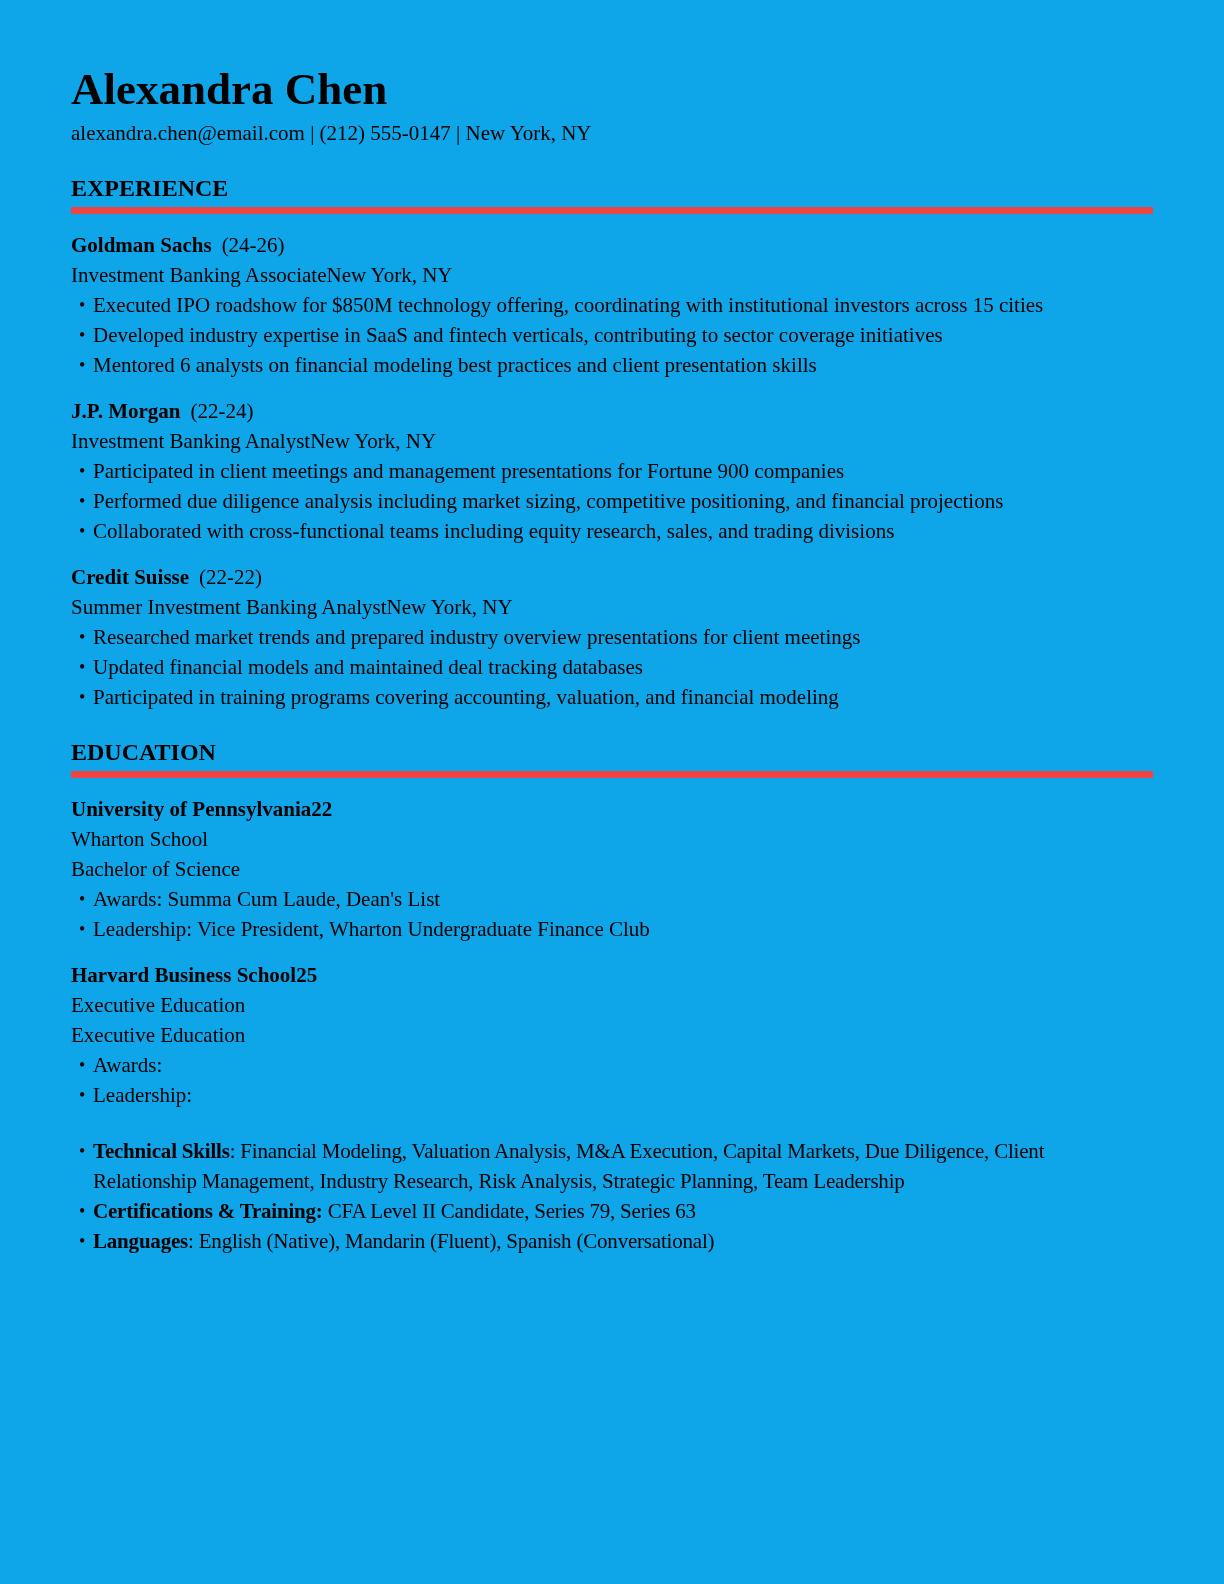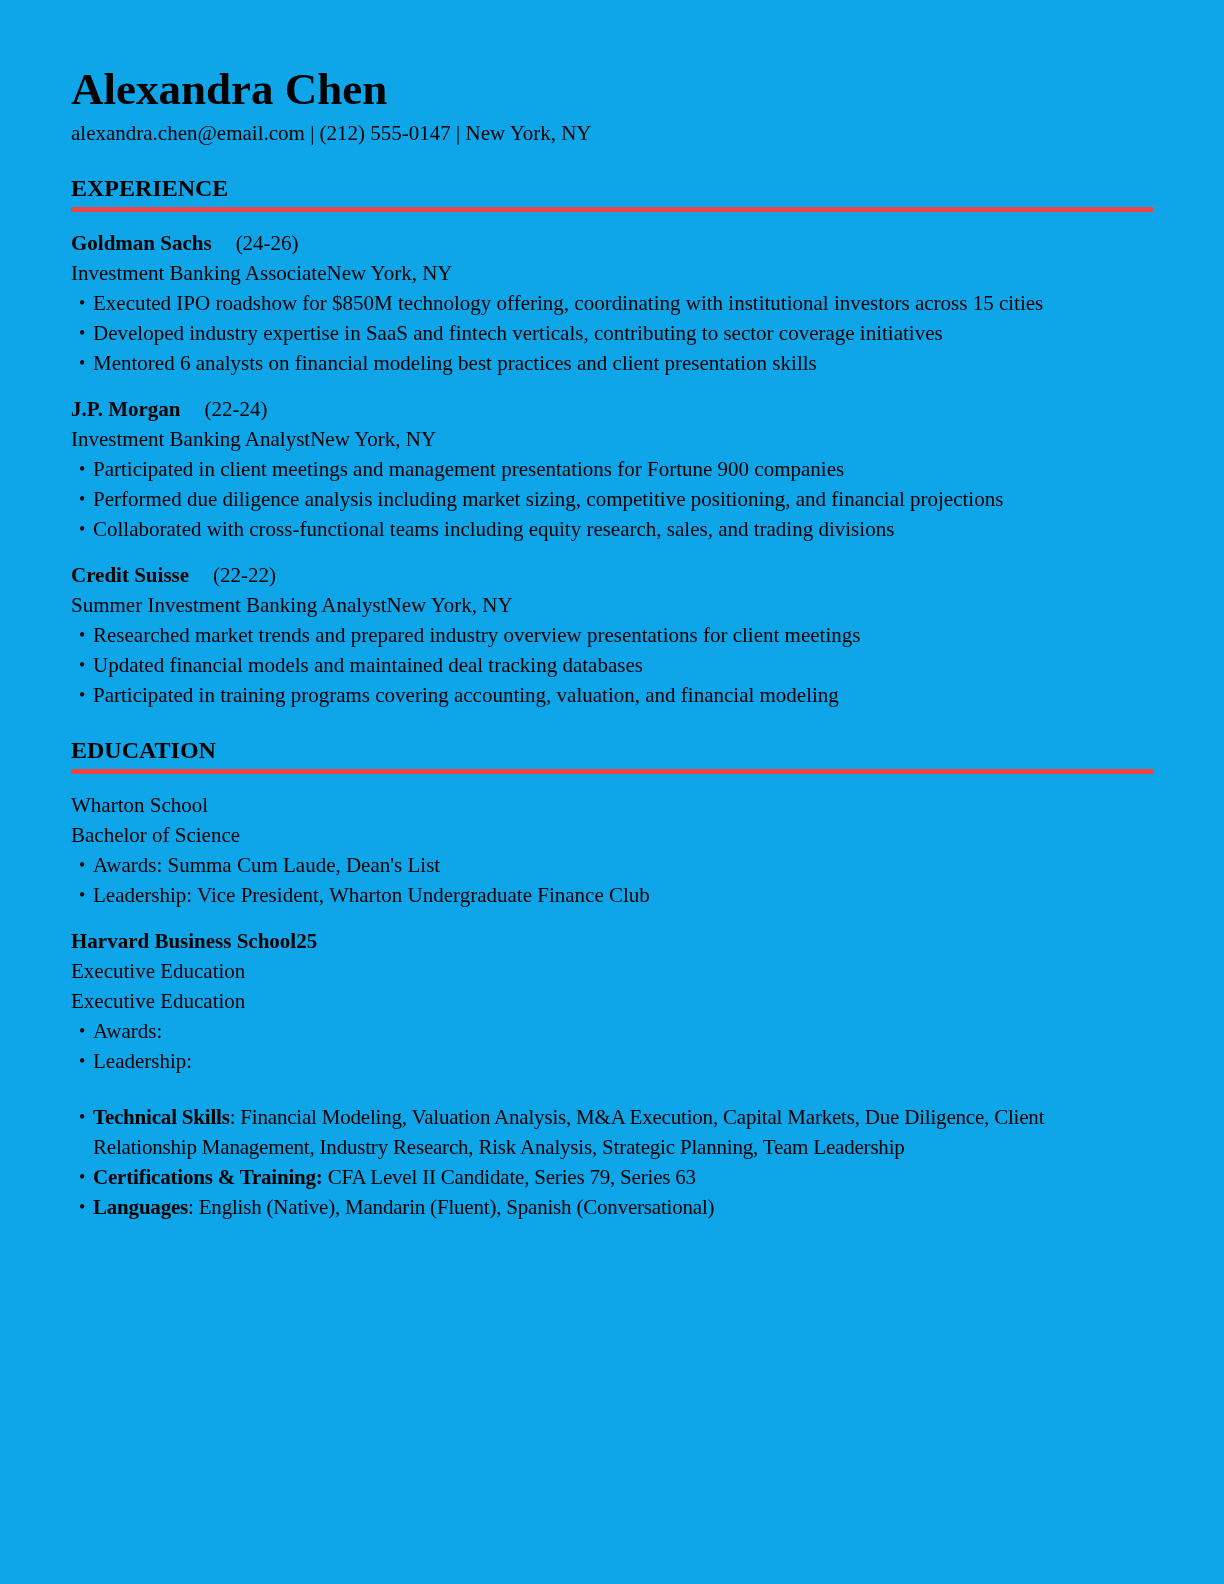--- a/index.html
+++ b/index.html
@@ -10,26 +10,26 @@
     color:#000; overflow:hidden;
   }
   .page { width:1224px; height:1584px; padding:64px 71px 0 71px; background:#0ea5e9; }
 
   .name { font-size:45px; line-height:50px; font-weight:bold; }
   .contact { font-size:21px; line-height:30px; margin-top:4px; }
 
   .section { margin-top:26px; }
   .sec-title {
     font-size:24px; line-height:29px; font-weight:bold;
-    padding-bottom:4px; border-bottom:5px solid #ef4444;
+    padding-bottom:4px; border-bottom:7px solid #ef4444;
   }
 
   .entry { margin-top:16px; font-size:21px; line-height:30px; }
   .b { font-weight:bold; }
-  .company { font-weight:bold; margin-right:24px; }
+  .company { font-weight:bold; margin-right:10px; }
   .rowline { display:flex; justify-content:flex-start;font-family:Liberation Serif, serif; }
   .loc { padding-right:40px; white-space:nowrap; }
   .year { font-weight:bold; padding-right:72px; white-space:nowrap; }
 
   .bullet { display:flex; }
   .dot { flex:none; width:22px; padding-left:8px; font-size:18px; }
   .btxt { flex:1; }
 
   .other-list { margin-top:14px; font-size:21px; line-height:30px; letter-spacing:-0.2px; }
 </style>
@@ -104,20 +104,24 @@
           <span class="dot">•</span>
           <span class="btxt">Participated in training programs covering accounting, valuation, and financial modeling</span>
         </div>
     </div>
   </section>
 
   <section class="section">
     <div class="sec-title">EDUCATION</div>
 
     <div class="entry">
+      <div class="rowline">
+        <span class="b">University of Pennsylvania</span>
+        <span class="year">22</span>
+      </div>
       <div>Wharton School</div>
       <div>Bachelor of Science</div>
       <div class="bullet">
           <span class="dot">•</span>
           <span class="btxt">Awards: Summa Cum Laude, Dean's List</span>
         </div>
       <div class="bullet">
           <span class="dot">•</span>
           <span class="btxt">Leadership: Vice President, Wharton Undergraduate Finance Club</span>
         </div>

